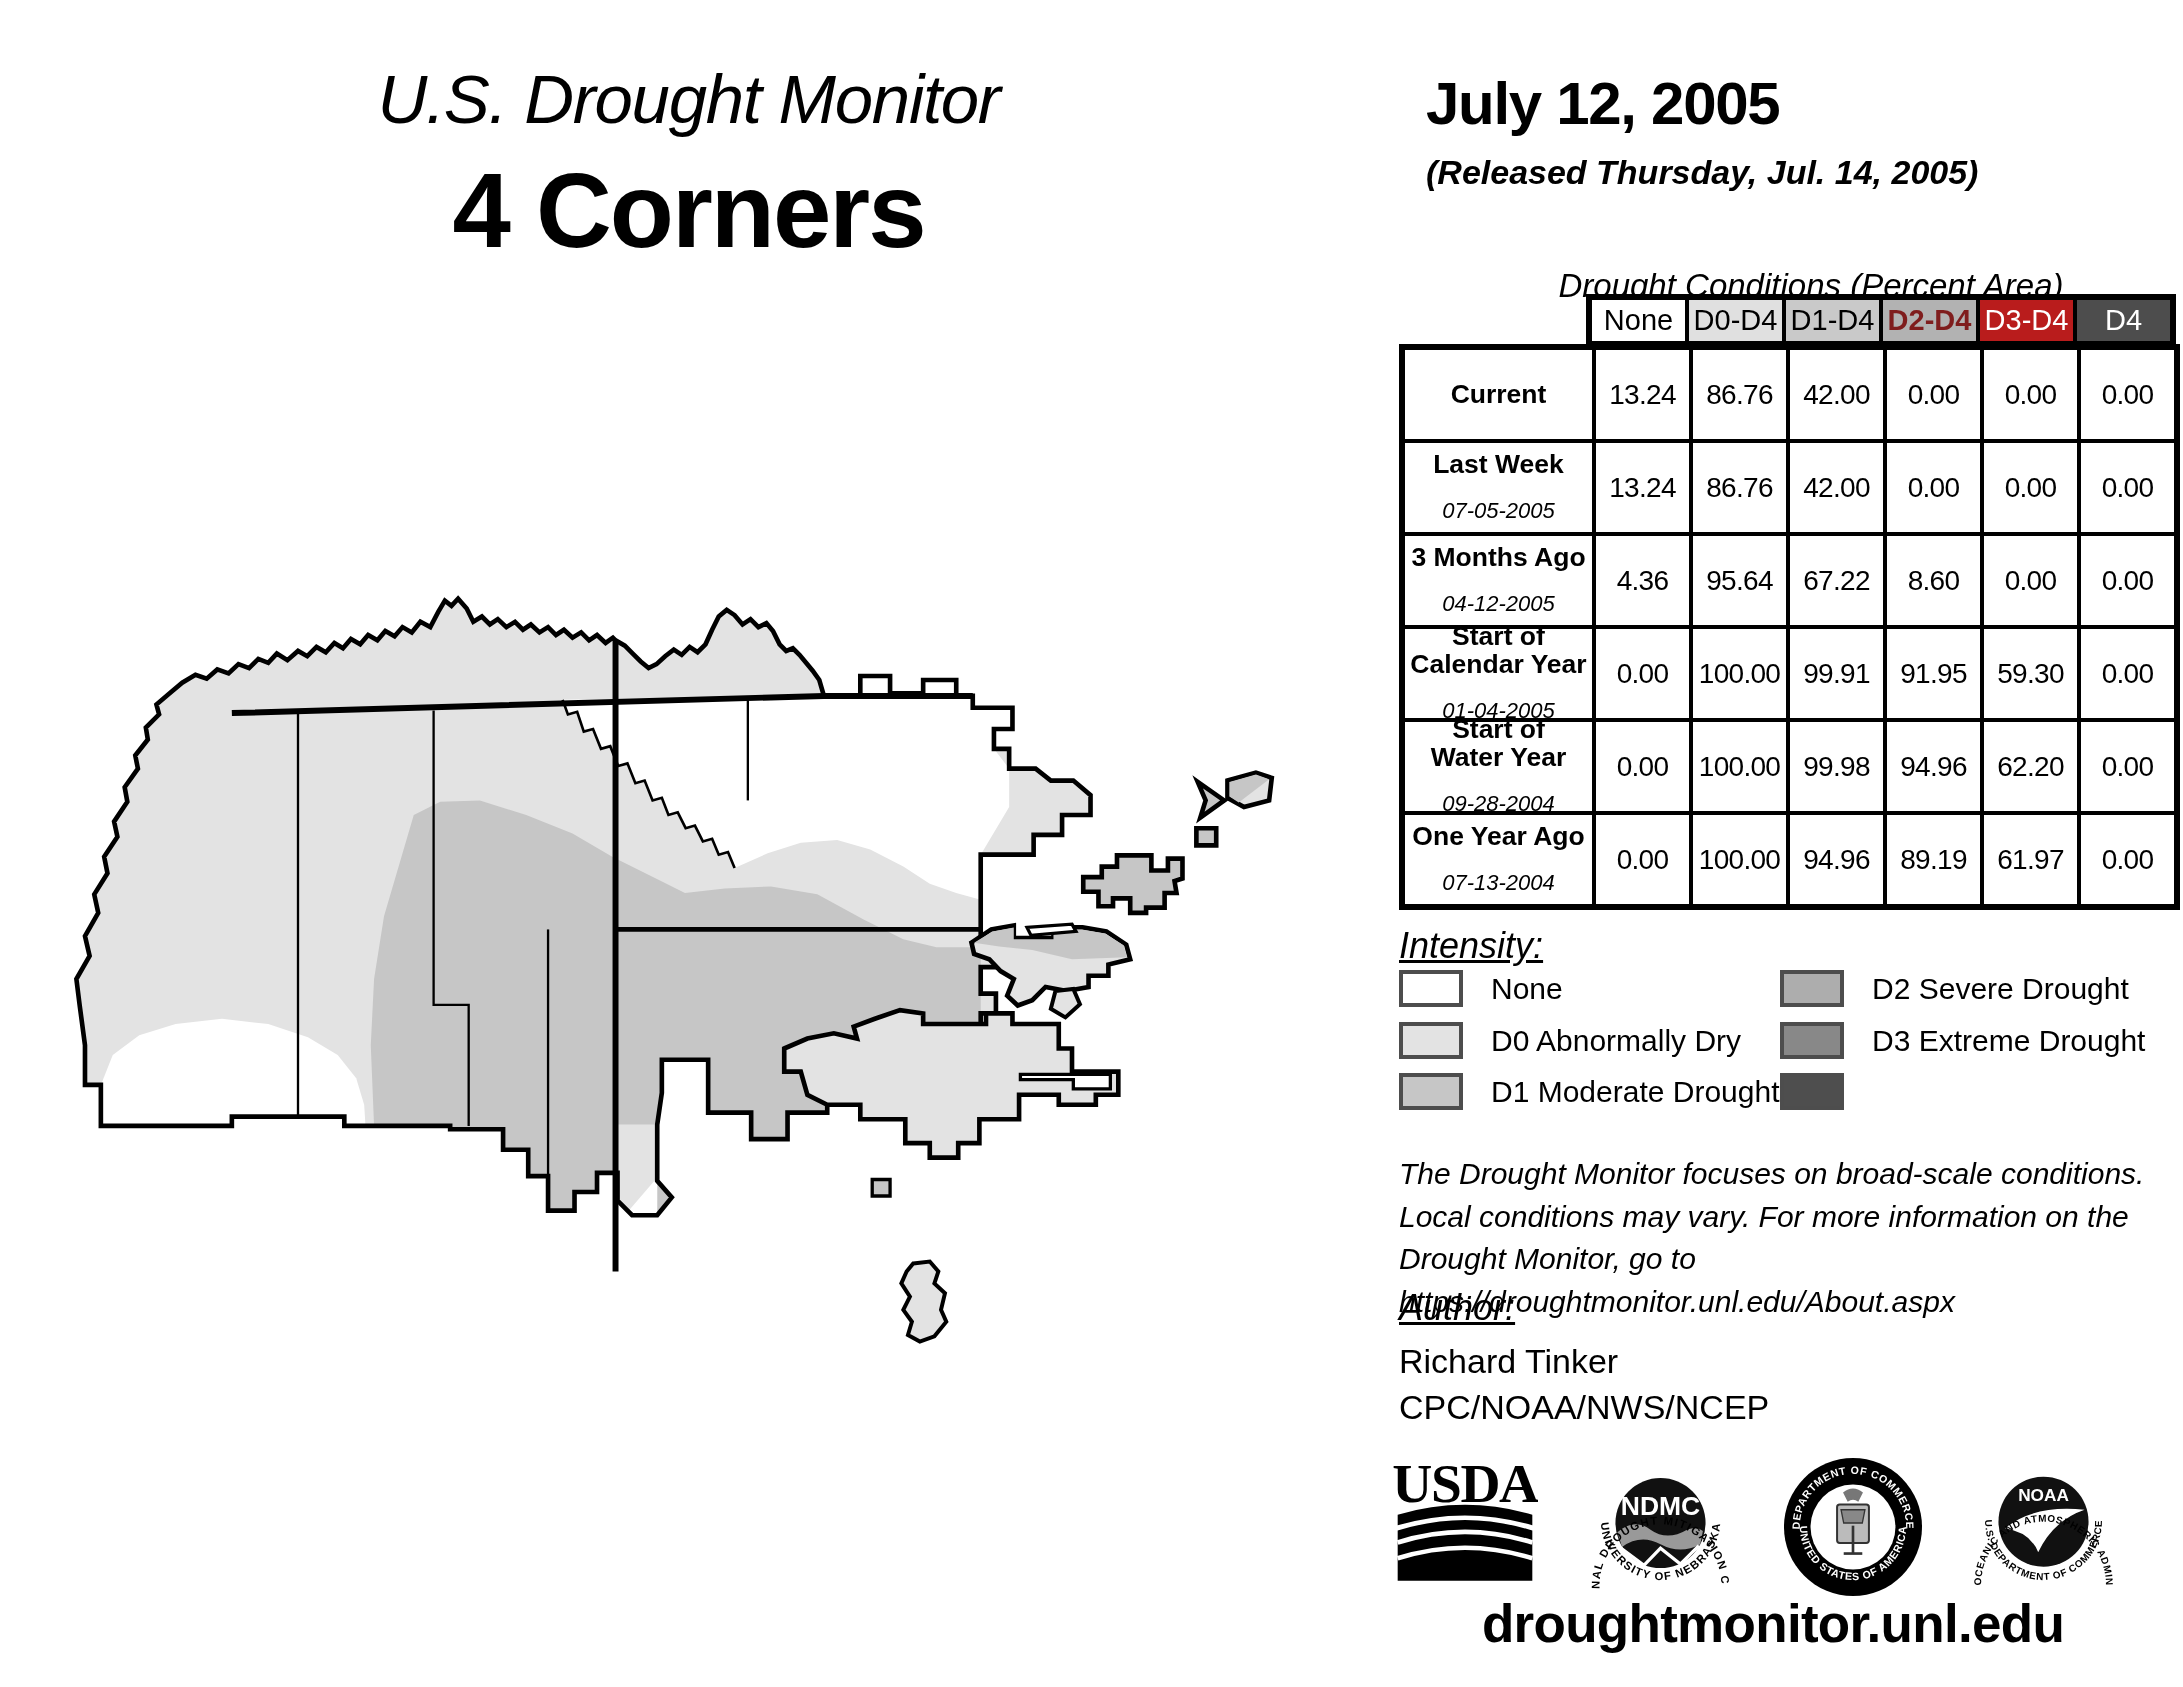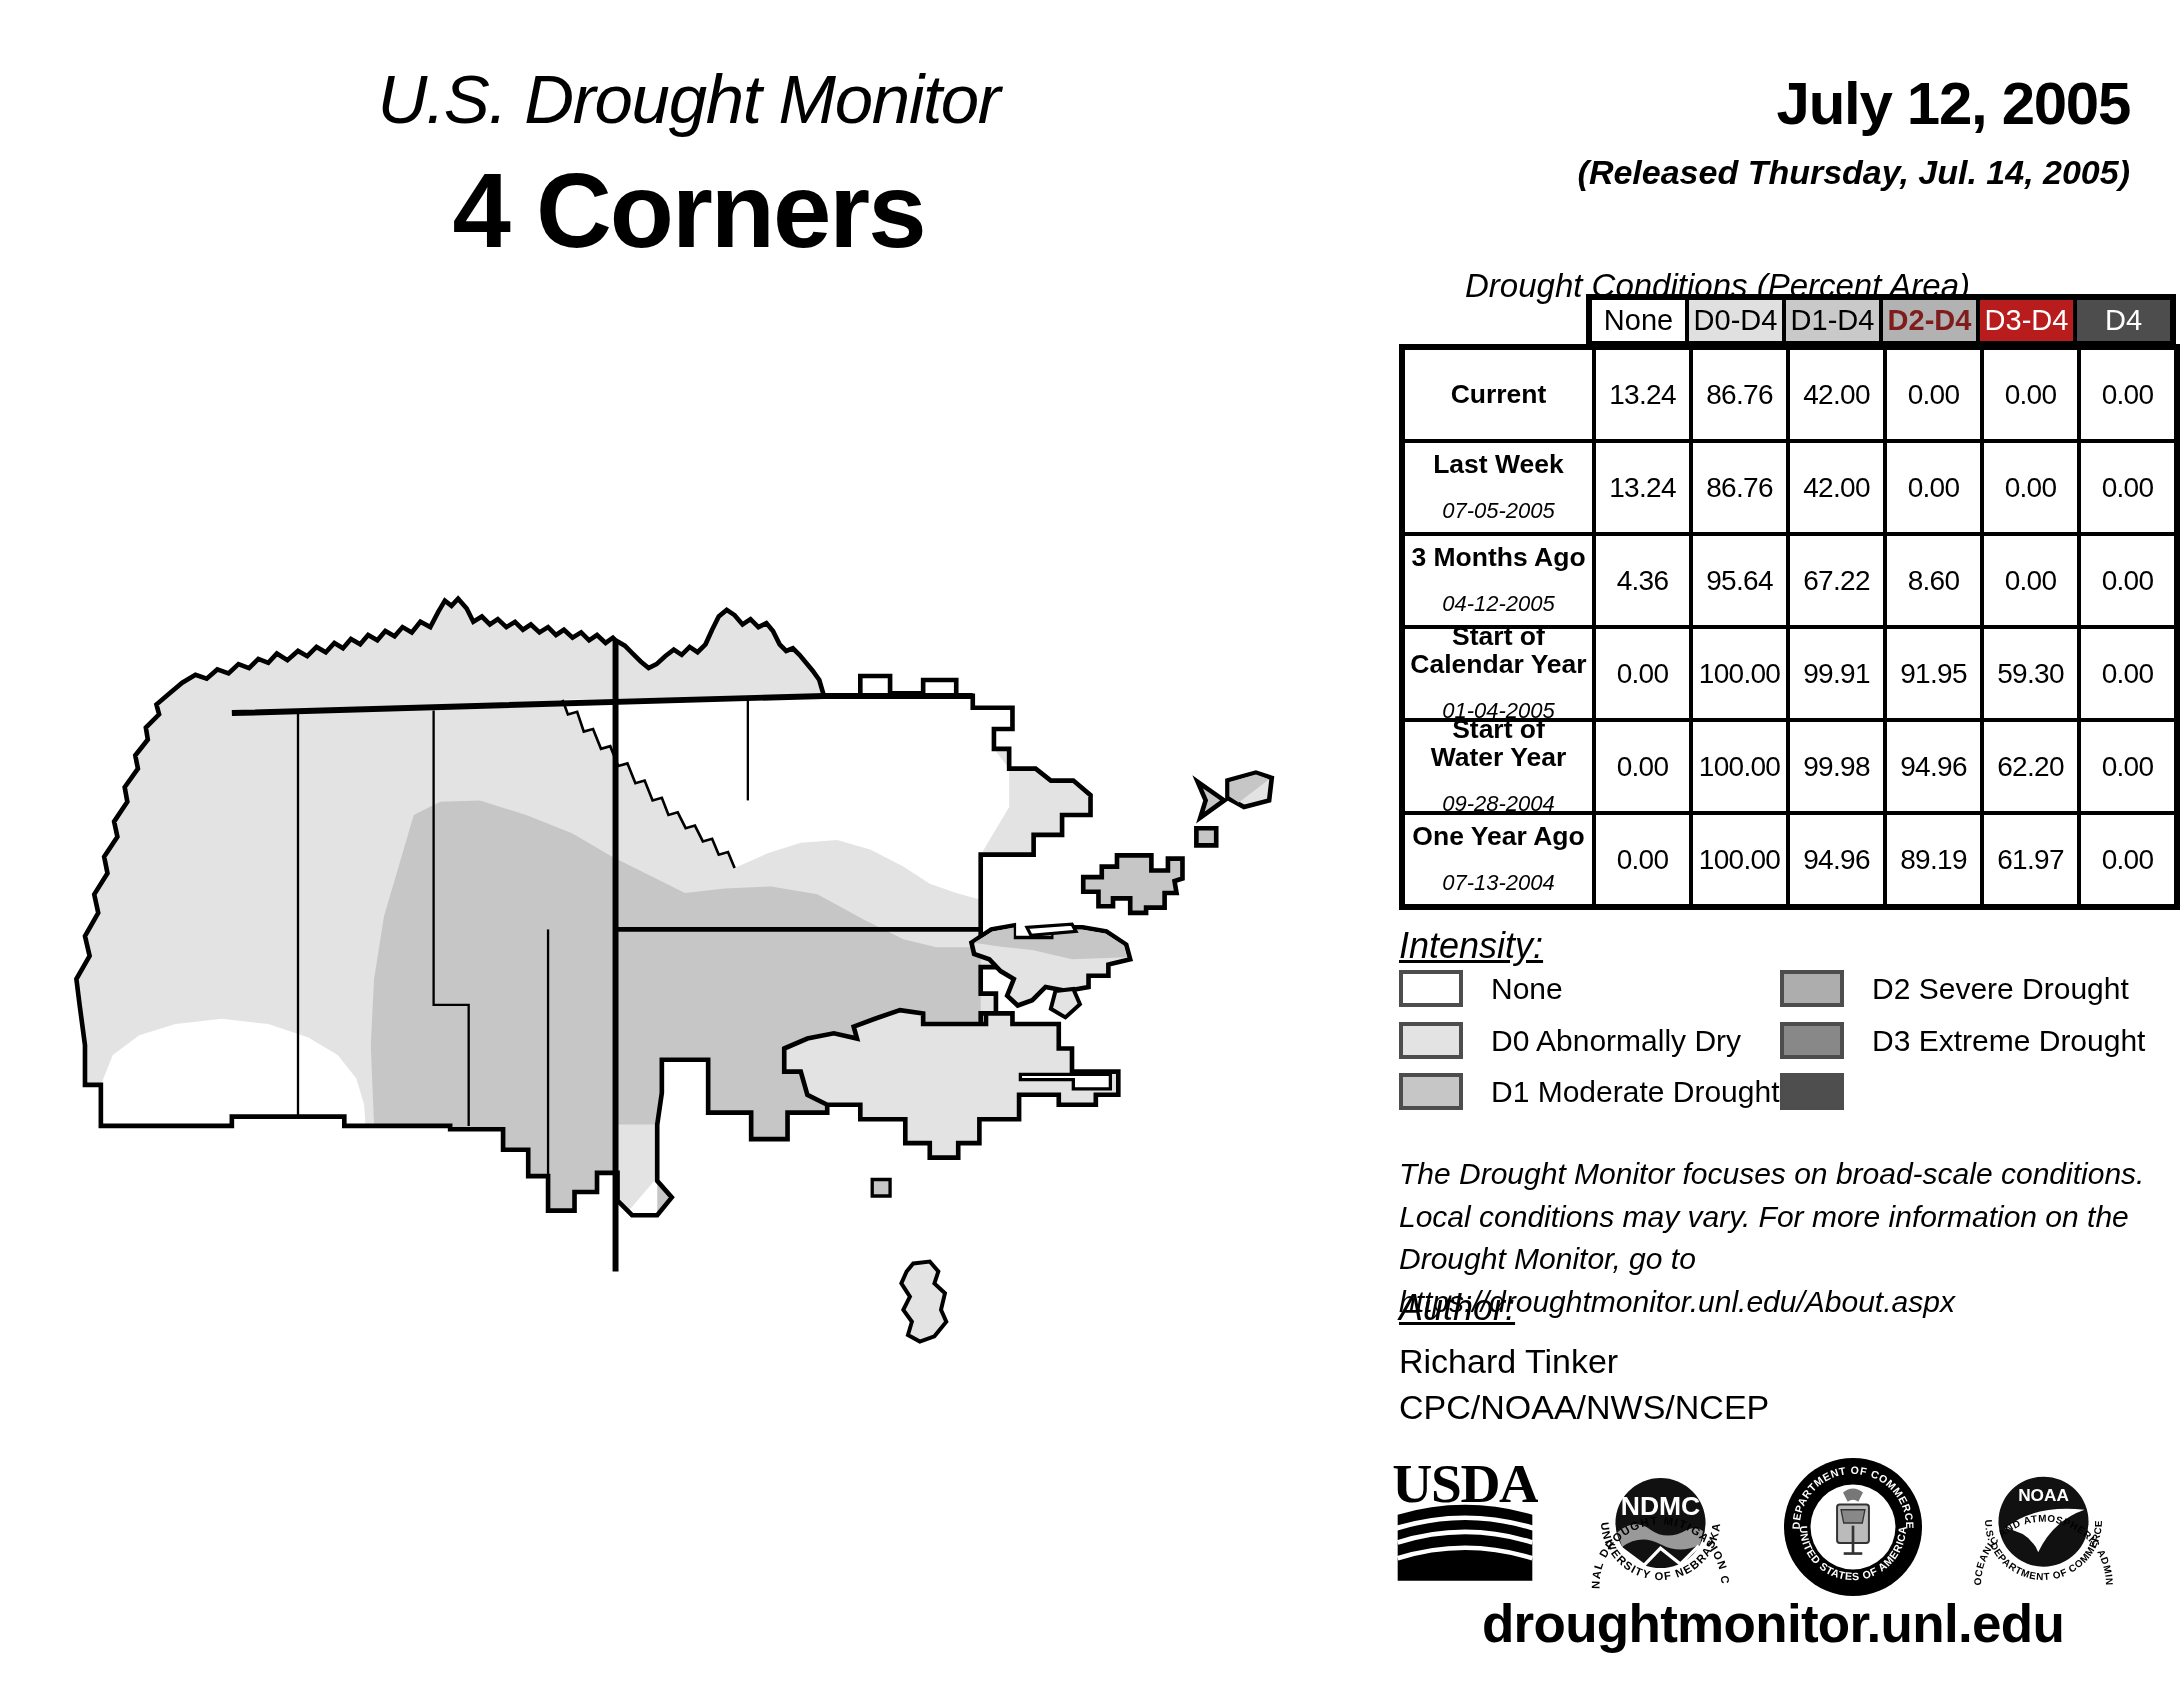--- a/index.html
+++ b/index.html
@@ -7,27 +7,27 @@
     width:2183px;height:1687px;position:relative;background:#ffffff;
     font-family:"Liberation Sans", sans-serif;color:#000;overflow:hidden;
   }
   .abs{position:absolute;}
 
   
   .map-titles{left:159px;top:60px;width:1059px;text-align:center;}
   .title1{font-size:69px;font-weight:normal;font-style:italic;letter-spacing:-1.3px;}
   .title2{font-size:105px;font-weight:bold;letter-spacing:-2px;margin-top:12px;}
 
-  .date-block{left:1468px;top:69px;width:662px;text-align:right;}
+  .date-block{left:1426px;top:69px;width:662px;text-align:left;}
   .date-main{font-size:60px;font-weight:bold;letter-spacing:-1.3px;}
   .date-released{font-size:34px;font-weight:bold;font-style:italic;margin-top:14.6px;}
   .date-valid{font-size:36px;font-weight:bold;margin-top:17px;}
 
   
-  .tbl-title{left:1465px;top:267px;width:692px;text-align:left;font-size:33px;font-style:italic;}
+  .tbl-title{left:1465px;top:267px;width:692px;text-align:center;font-size:33px;font-style:italic;}
 
   .tbl-header{left:1586px;top:294px;display:grid;grid-template-columns:repeat(6,93px);
     border:6px solid #000;background:#000;grid-gap:4px;}
   .tbl-header .hc{height:41px;display:flex;align-items:center;justify-content:center;
     font-size:29px;}
   .hc.c-none{background:#ffffff;color:#000;}
   .hc.c-d0{background:#e0e0e0;color:#000;}
   .hc.c-d1{background:#c9c9c9;color:#000;}
   .hc.c-d2{background:#b2b2b2;color:#7f1d1d;font-weight:bold;}
   .hc.c-d3{background:#b91c1c;color:#fff;}

